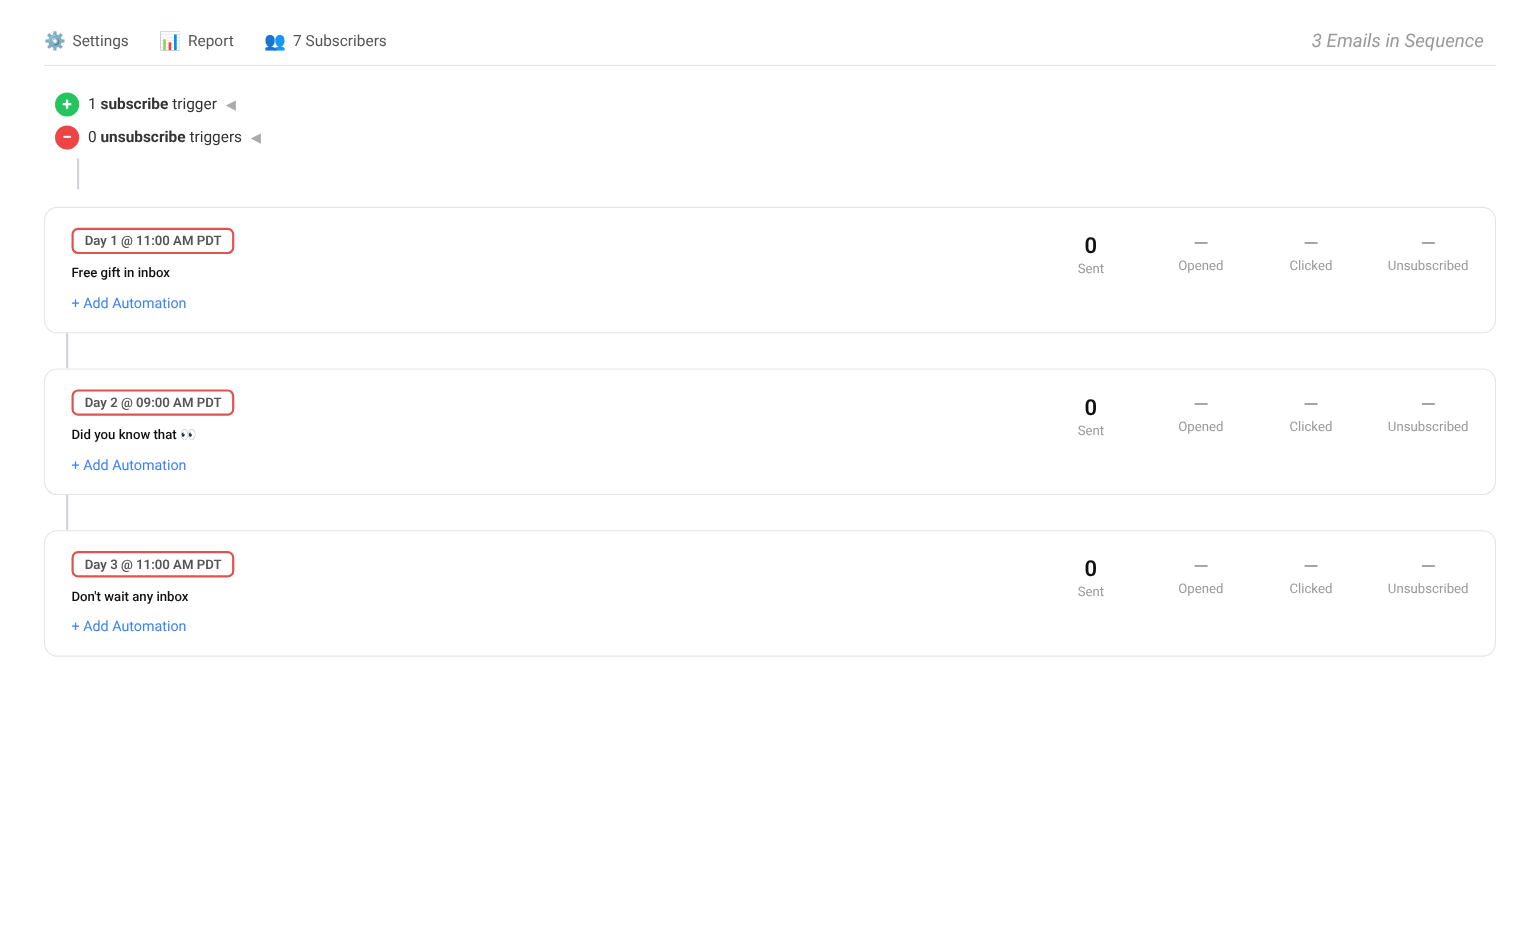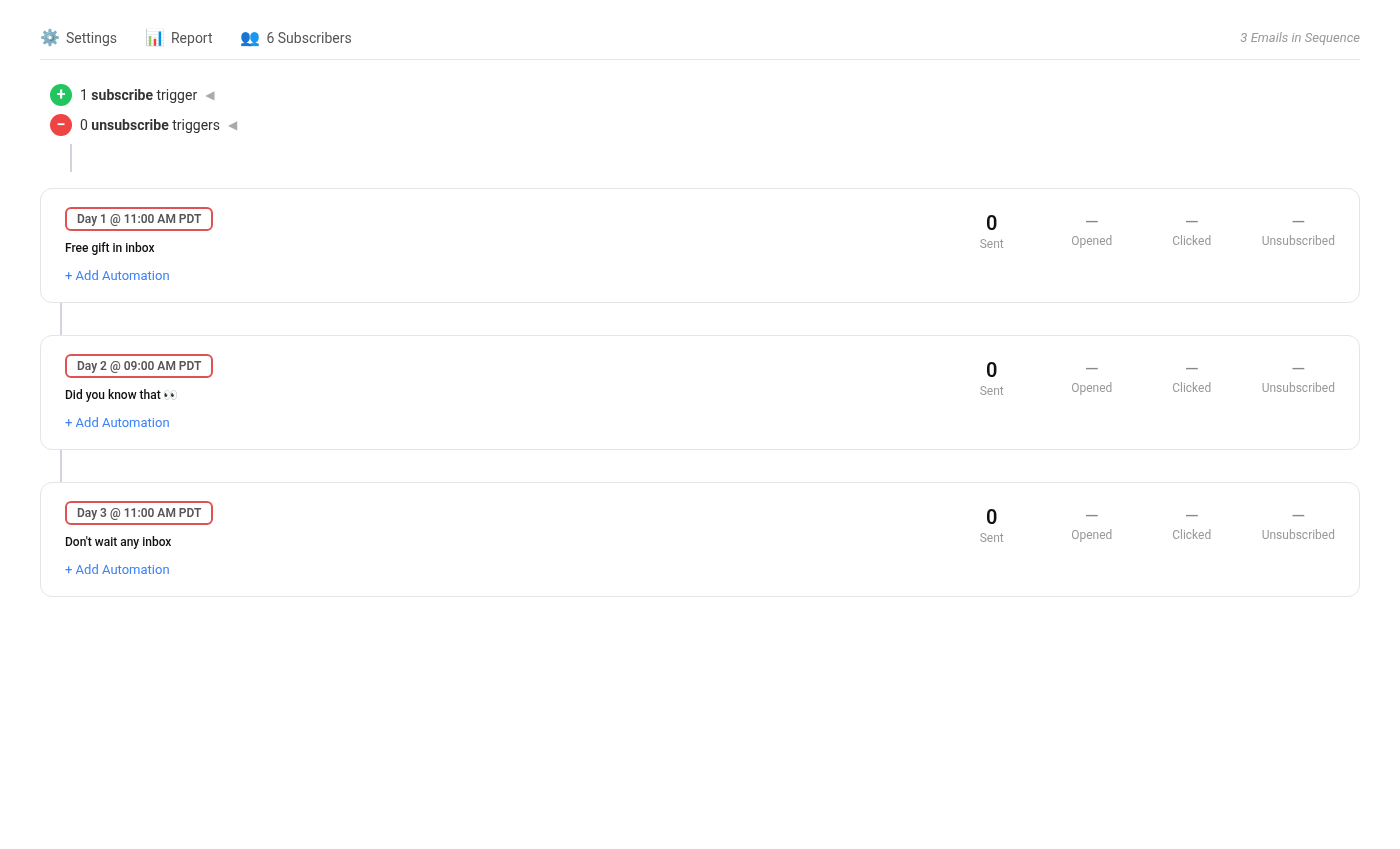--- a/index.html
+++ b/index.html
@@ -58,22 +58,22 @@
       font-size: 14px;
       color: #555;
       cursor: pointer;
       text-decoration: none;
     }
     .nav-icon {
       font-size: 16px;
     }
     .sequence-count {
       position: absolute;
-      right: 0;
-      font-size: 13px;
+      right: 11px;
+      font-size: 17px;
       color: #999;
       font-style: italic;
     }
 
     
     .triggers-section {
       margin-bottom: 16px;
       padding-left: 10px;
     }
     .trigger-row {
@@ -225,21 +225,21 @@
     <a class="nav-item">
       <span class="nav-icon">⚙️</span>
       <span>Settings</span>
     </a>
     <a class="nav-item">
       <span class="nav-icon">📊</span>
       <span>Report</span>
     </a>
     <a class="nav-item">
       <span class="nav-icon">👥</span>
-      <span>6 Subscribers</span>
+      <span>7 Subscribers</span>
     </a>
     <span class="sequence-count">3 Emails in Sequence</span>
   </div>
 
   <div class="triggers-section">
     <div class="trigger-row">
       <div class="trigger-icon-green">+</div>
       <span class="trigger-text">
         <span>1</span> <strong>subscribe</strong> <span>trigger</span>
       </span>

